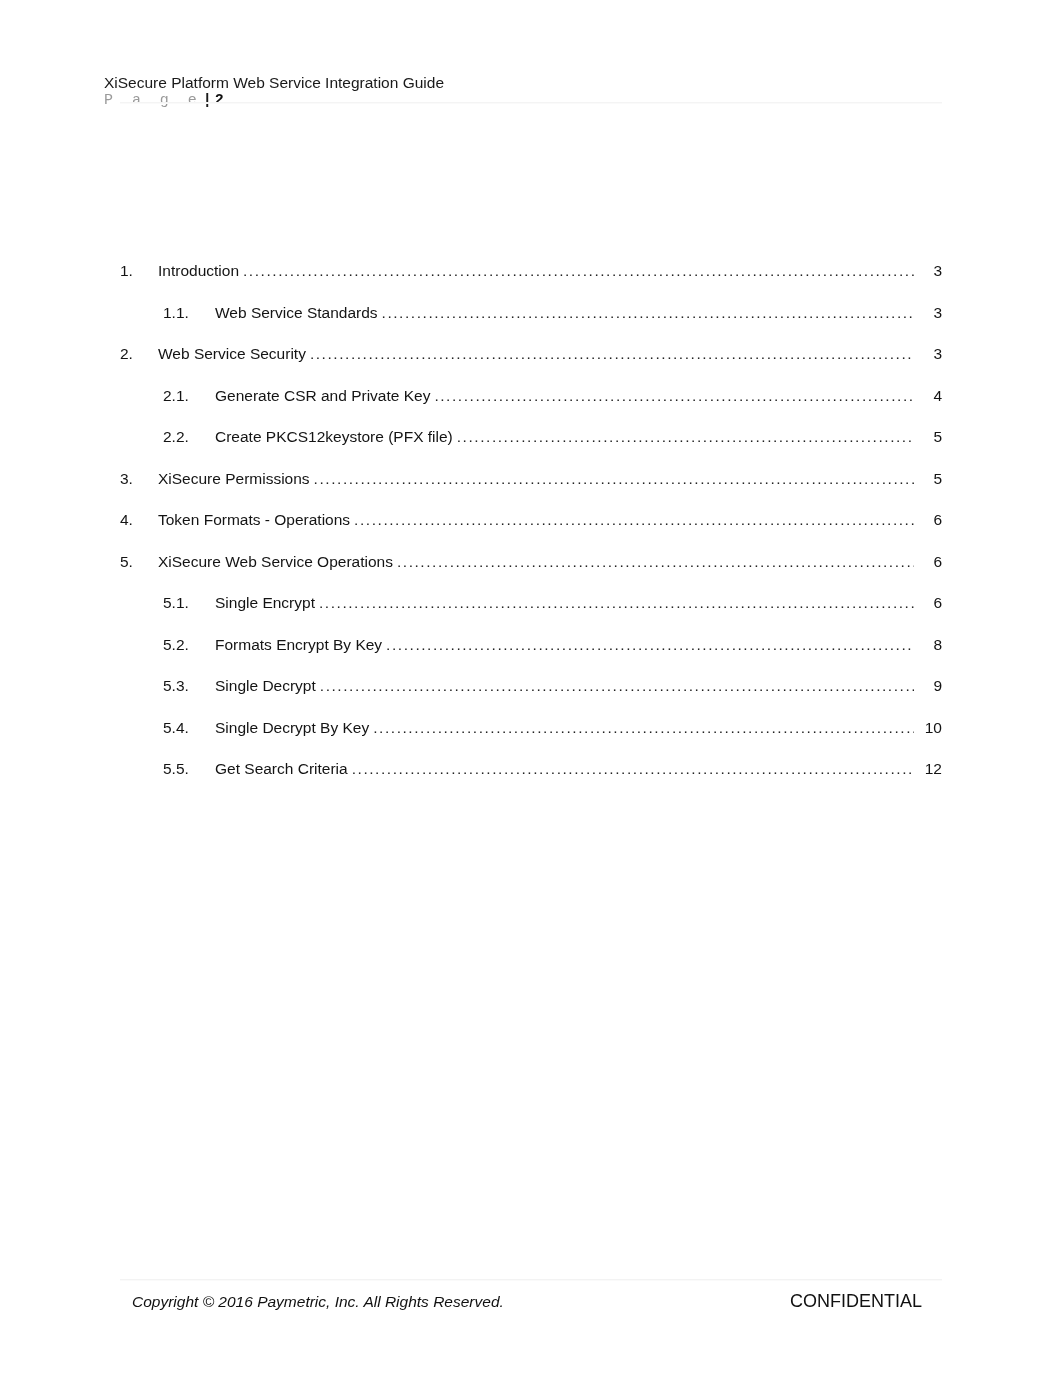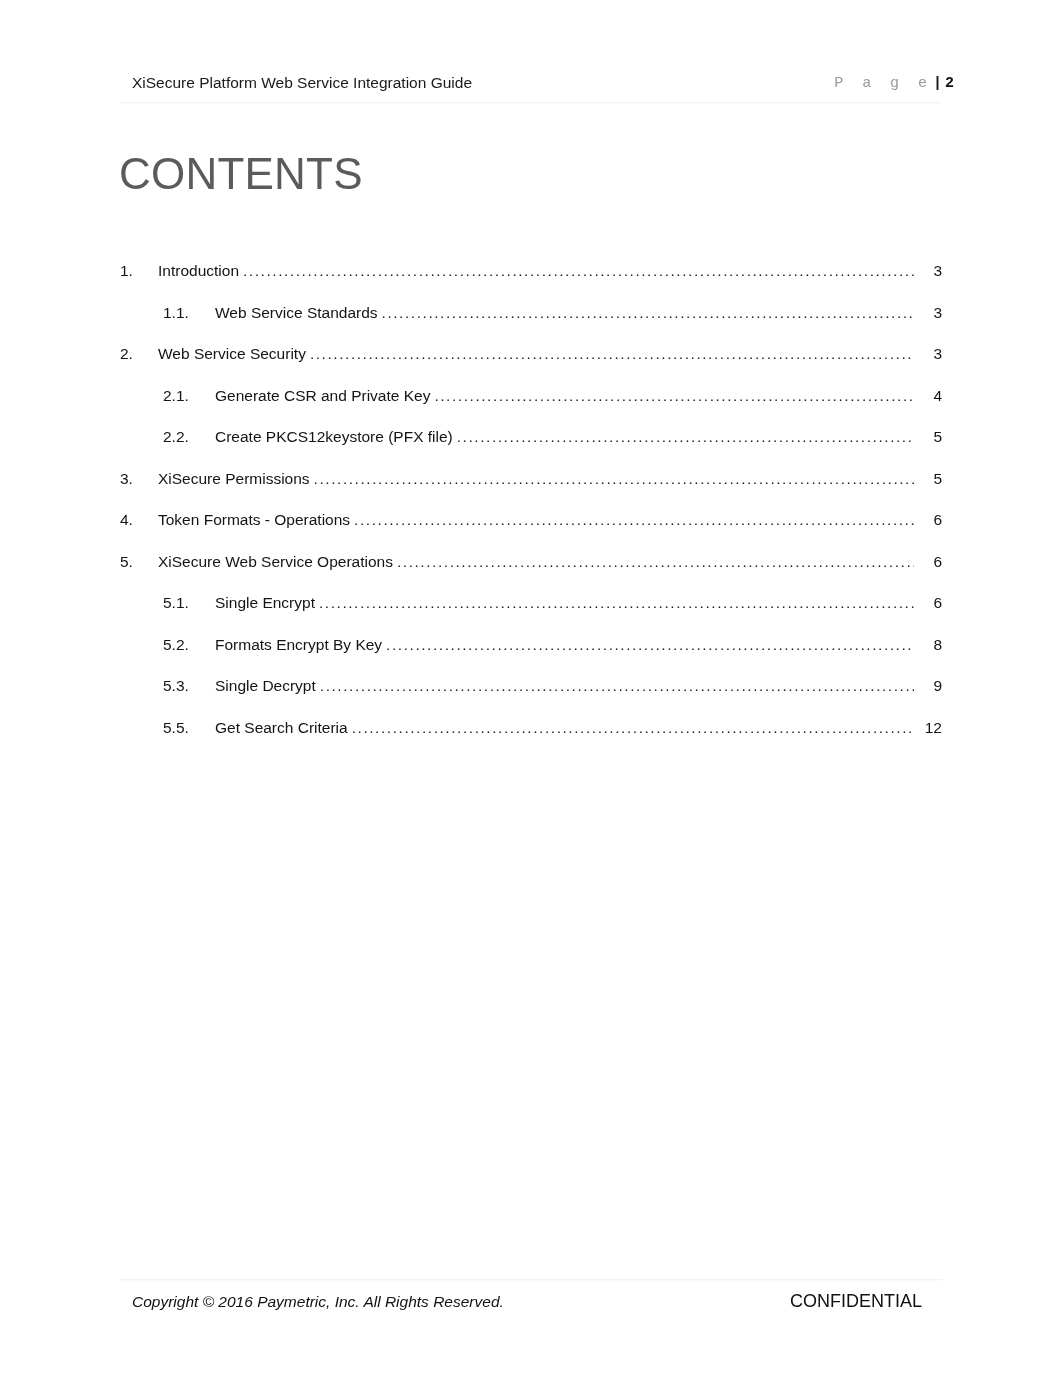--- a/index.html
+++ b/index.html
@@ -19,26 +19,27 @@
     width: 1062px;
     height: 1376px;
     background: #ffffff;
     box-sizing: border-box;
     overflow: hidden;
   }
 
   
   .page-header {
     position: absolute;
-    left: 132px;
+    left: 104px;
     top: 74px;
     width: 822px;
     display: flex;
-    align-items: center;
+    align-items: flex-start;
     justify-content: space-between;
+    flex-direction: column;
   }
 
   .header-title {
     font-size: 15.5px;
     color: #1a1a1a;
     font-weight: 400;
     white-space: nowrap;
   }
 
   .header-pageinfo {
@@ -200,21 +201,20 @@
 <div class="page">
 
   <div class="page-header">
     <span class="header-title">XiSecure Platform Web Service Integration Guide</span>
     <span class="header-pageinfo">
       <span class="pg-word">P a g e</span><span class="pg-sep">|</span><span class="pg-num">2</span>
     </span>
   </div>
   <div class="header-rule"></div>
 
-  <h1 class="contents-title">CONTENTS</h1>
 
   <div class="toc">
       <div class="toc-entry level-1">
         <span class="toc-num">1.</span>
         <span class="toc-text">Introduction</span>
         <span class="toc-leader"></span>
         <span class="toc-page">3</span>
       </div>
       <div class="toc-entry level-2">
         <span class="toc-num">1.1.</span>
@@ -268,20 +268,26 @@
         <span class="toc-num">5.2.</span>
         <span class="toc-text">Formats Encrypt By Key</span>
         <span class="toc-leader"></span>
         <span class="toc-page">8</span>
       </div>
       <div class="toc-entry level-2">
         <span class="toc-num">5.3.</span>
         <span class="toc-text">Single Decrypt</span>
         <span class="toc-leader"></span>
         <span class="toc-page">9</span>
+      </div>
+      <div class="toc-entry level-2">
+        <span class="toc-num">5.4.</span>
+        <span class="toc-text">Single Decrypt By Key</span>
+        <span class="toc-leader"></span>
+        <span class="toc-page">10</span>
       </div>
       <div class="toc-entry level-2">
         <span class="toc-num">5.5.</span>
         <span class="toc-text">Get Search Criteria</span>
         <span class="toc-leader"></span>
         <span class="toc-page">12</span>
       </div>
     </div>
 
   <div class="footer-rule"></div>

